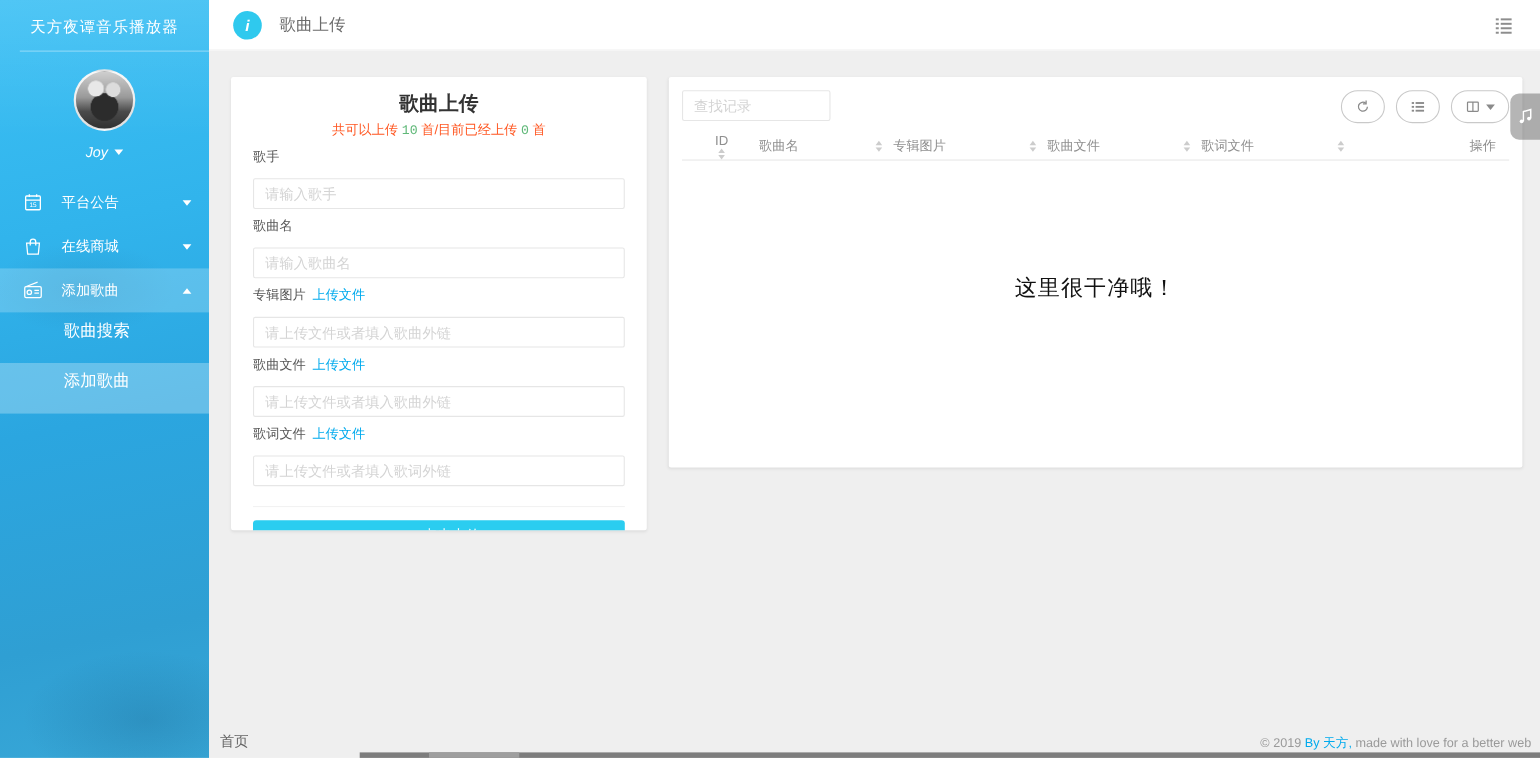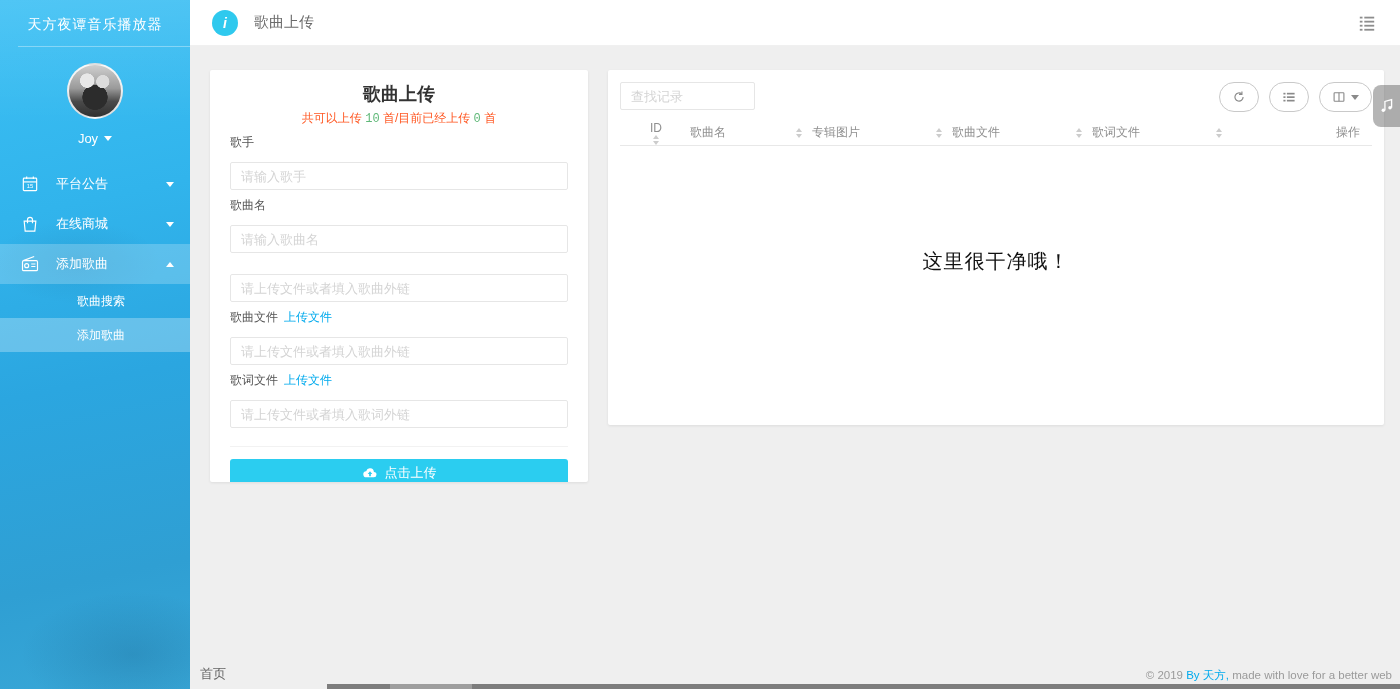--- a/index.html
+++ b/index.html
@@ -11,42 +11,42 @@
   .sidebar { position:absolute; left:0; top:0; width:190px; height:689px;
     background:
       linear-gradient(180deg, rgba(255,255,255,0.10) 0%, rgba(255,255,255,0) 18%),
       radial-gradient(120px 60px at 40% 38%, rgba(20,80,120,0.12), rgba(0,0,0,0) 70%),
       radial-gradient(160px 90px at 70% 95%, rgba(10,60,100,0.18), rgba(0,0,0,0) 70%),
       linear-gradient(168deg,#3cc0f4 0%, #31b4ec 30%, #2ba6e0 55%, #2f9fd3 82%, #38a7d7 100%);
     color:#fff; z-index:5; }
   .app-title { text-align:center; padding-top:16px; font-size:14px; letter-spacing:1px;
     color:#fff; height:46px; }
   .side-divider { border-top:1px solid rgba(255,255,255,0.35); margin:0 0 0 18px; }
-  .avatar-wrap { text-align:right; margin-top:16px; }
+  .avatar-wrap { text-align:right; margin-top:16px;font-style:italic; }
   .avatar { width:56px; height:56px; border-radius:50%; margin:0 auto; overflow:hidden;
     border:2px solid rgba(255,255,255,0.85);
     background:
       radial-gradient(circle at 35% 30%, #e8e8e8 0 14%, rgba(0,0,0,0) 15%),
       radial-gradient(circle at 65% 32%, #dcdcdc 0 13%, rgba(0,0,0,0) 14%),
       radial-gradient(circle at 50% 62%, #2c2c2c 0 30%, rgba(0,0,0,0) 31%),
       linear-gradient(180deg,#cfcfcf 0%,#9a9a9a 45%,#4a4a4a 70%,#303030 100%); }
   .user-row { margin-top:12px; font-size:13px; color:#fff; display:flex;
     justify-content:center; align-items:center; gap:6px; cursor:pointer; }
   .caret-down { width:0; height:0; border-left:4px solid transparent;
     border-right:4px solid transparent; border-top:5px solid #fff; display:inline-block; }
   .caret-up { width:0; height:0; border-left:4px solid transparent;
     border-right:4px solid transparent; border-bottom:5px solid #fff; display:inline-block; }
 
   .menu { position:absolute; top:164px; left:0; width:190px; }
   .menu-item { height:40px; display:flex; align-items:center; padding:0 16px 0 20px;
     font-size:13px; color:#fff; cursor:pointer; position:relative; }
   .menu-item .m-icon { width:20px; height:20px; margin-right:16px; flex:0 0 20px; }
   .menu-item .m-caret { margin-left:auto; }
   .menu-item.active { background:rgba(255,255,255,0.22); }
-  .submenu-item { height:34px; line-height:34px; padding-left:77px; font-size:12px;
+  .submenu-item { height:46px; line-height:34px; padding-left:58px; font-size:15px;
     color:#fff; cursor:pointer; }
   .submenu-item.active { background:rgba(255,255,255,0.28); }
   .m-icon svg { width:100%; height:100%; display:block; }
 
   
   .topbar { position:absolute; left:190px; top:0; width:1210px; height:46px;
     background:#fff; border-bottom:1px solid #f0f0f0; display:flex; align-items:center;
     padding:0 24px 0 22px; z-index:4; }
   .info-circle { width:26px; height:26px; border-radius:50%; background:#2fc9ee;
     color:#fff; font-size:14px; font-weight:bold; display:flex; align-items:center;
@@ -222,20 +222,23 @@
         <div class="f-label">歌手</div>
         <input class="f-input" type="text" placeholder="请输入歌手" style="">
       </div>
 
       <div class="f-group">
         <div class="f-label">歌曲名</div>
         <input class="f-input" type="text" placeholder="请输入歌曲名" style="">
       </div>
 
       <div class="f-group">
+        <div class="f-label">
+          <span>专辑图片</span><span class="upload-link">上传文件</span>
+        </div>
         <input class="f-input" type="text" placeholder="请上传文件或者填入歌曲外链" style="">
       </div>
 
       <div class="f-group">
         <div class="f-label">
           <span>歌曲文件</span><span class="upload-link">上传文件</span>
         </div>
         <input class="f-input" type="text" placeholder="请上传文件或者填入歌曲外链" style="">
       </div>
 

